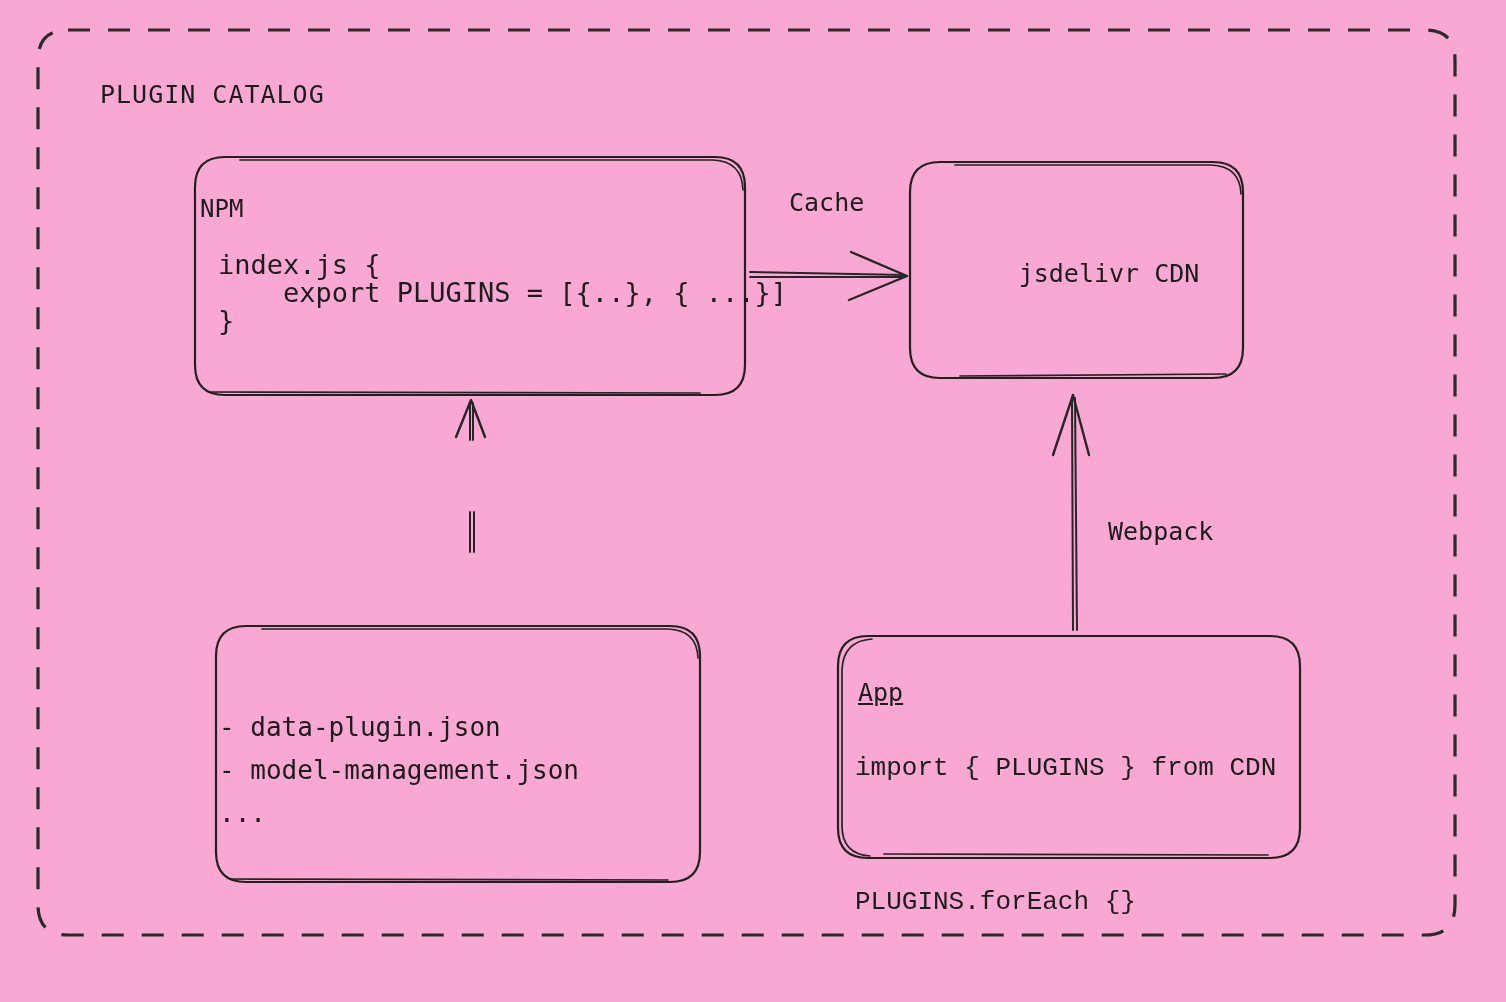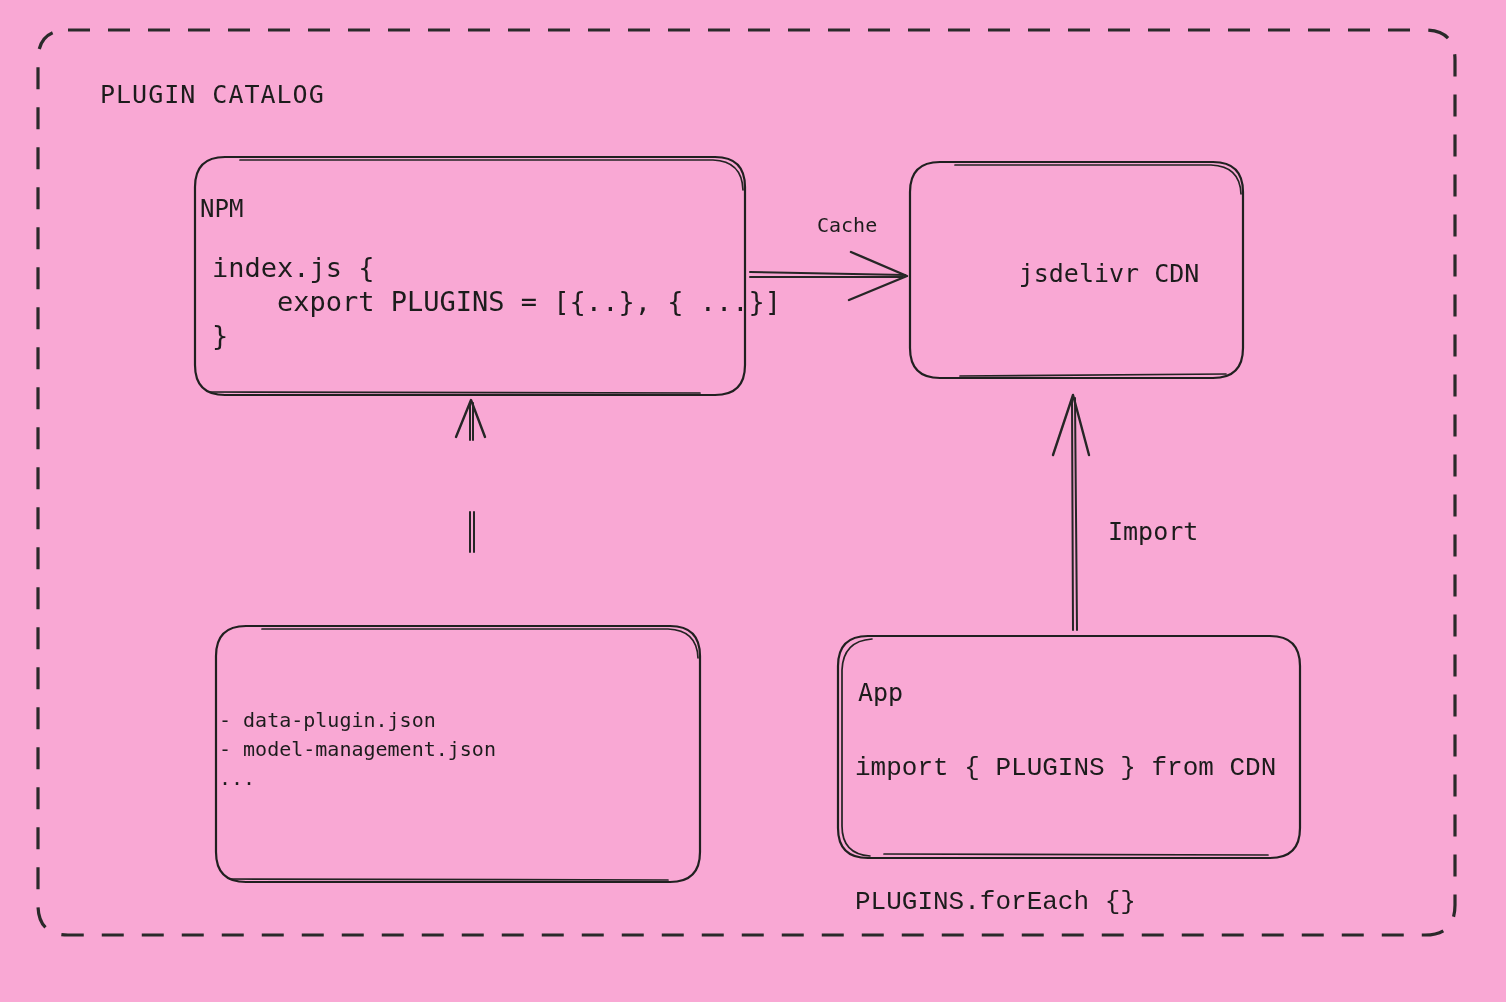--- a/index.html
+++ b/index.html
@@ -75,37 +75,36 @@
     letter-spacing: 1px;
   }
   #npm-title {
     left: 200px;
     top: 195px;
     width: 464px;
     text-align: left;
     font-size: 24px;
   }
   #npm-code {
-    left: 212px;
+    left: 218px;
     top: 251px;
     font-size: 27px;
-    line-height: 34px;
+    line-height: 28px;
   }
   #cdn-title {
     left: 910px;
     top: 259px;
     width: 398px;
     text-align: center;
     font-size: 25px;
   }
   #cache-label {
     left: 789px;
-    top: 213px;
-    font-size: 20px;
-    margin-left: 28px;
+    top: 188px;
+    font-size: 25px;
   }
   #import-label {
     left: 1108px;
     top: 517px;
     font-size: 25px;
   }
   #webpack-label {
     left: 333px;
     top: 444px;
     width: 275px;
@@ -116,27 +115,28 @@
   #repo-title {
     left: 216px;
     top: 566px;
     width: 484px;
     text-align: center;
     font-size: 25px;
   }
   #repo-list {
     left: 219px;
     top: 706px;
-    font-size: 20px;
-    line-height: 29px;
+    font-size: 26px;
+    line-height: 43px;
   }
   #app-title {
     left: 858px;
     top: 678px;
     font-size: 25px;
+    text-decoration: underline;
   }
   #app-code {
     left: 855px;
     top: 735px;
     font-size: 26px;
     line-height: 67px;
     font-family: Liberation Mono, monospace;
   }
 </style>
 </head>
@@ -217,21 +217,21 @@
 
   <div class="lbl" id="npm-code">index.js {
     export PLUGINS = [{..}, { ...}]
 }</div>
 
   <div class="lbl" id="cdn-title">jsdelivr CDN</div>
 
   <div class="lbl" id="cache-label">Cache</div>
 
 
-  <div class="lbl" id="import-label">Import</div>
+  <div class="lbl" id="import-label">Webpack</div>
 
 
   <div class="lbl" id="repo-list">- data-plugin.json
 - model-management.json
 ...</div>
 
   <div class="lbl" id="app-title">App</div>
 
   <div class="lbl" id="app-code">import { PLUGINS } from CDN
 

